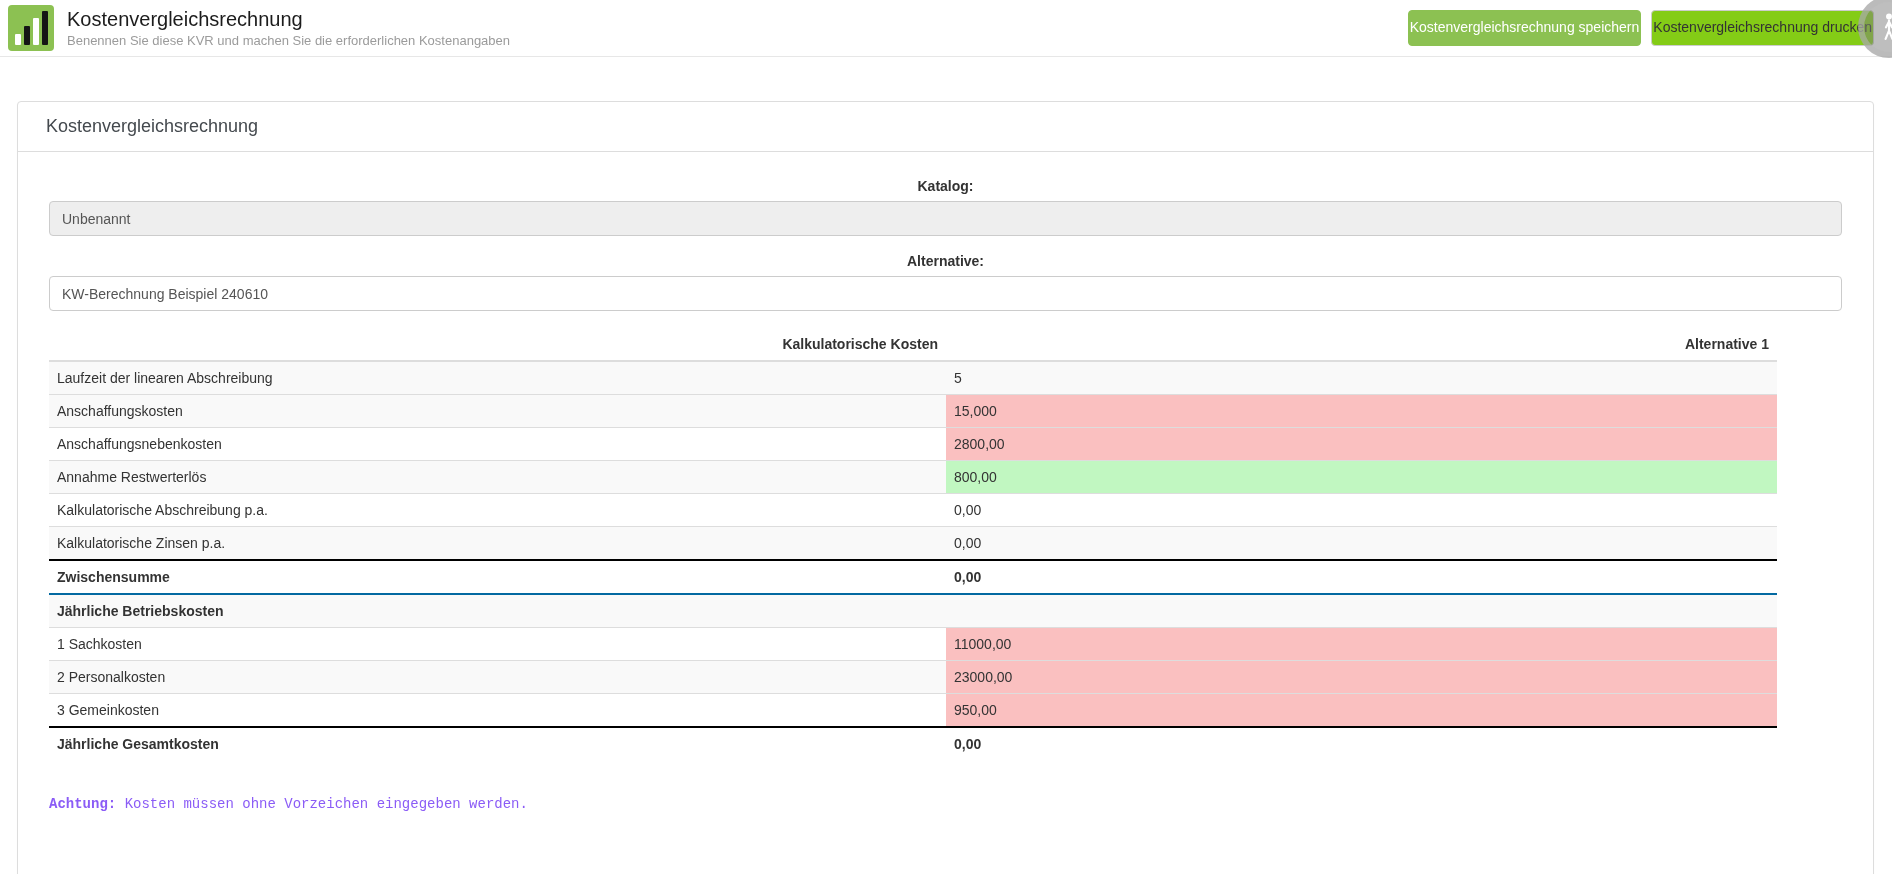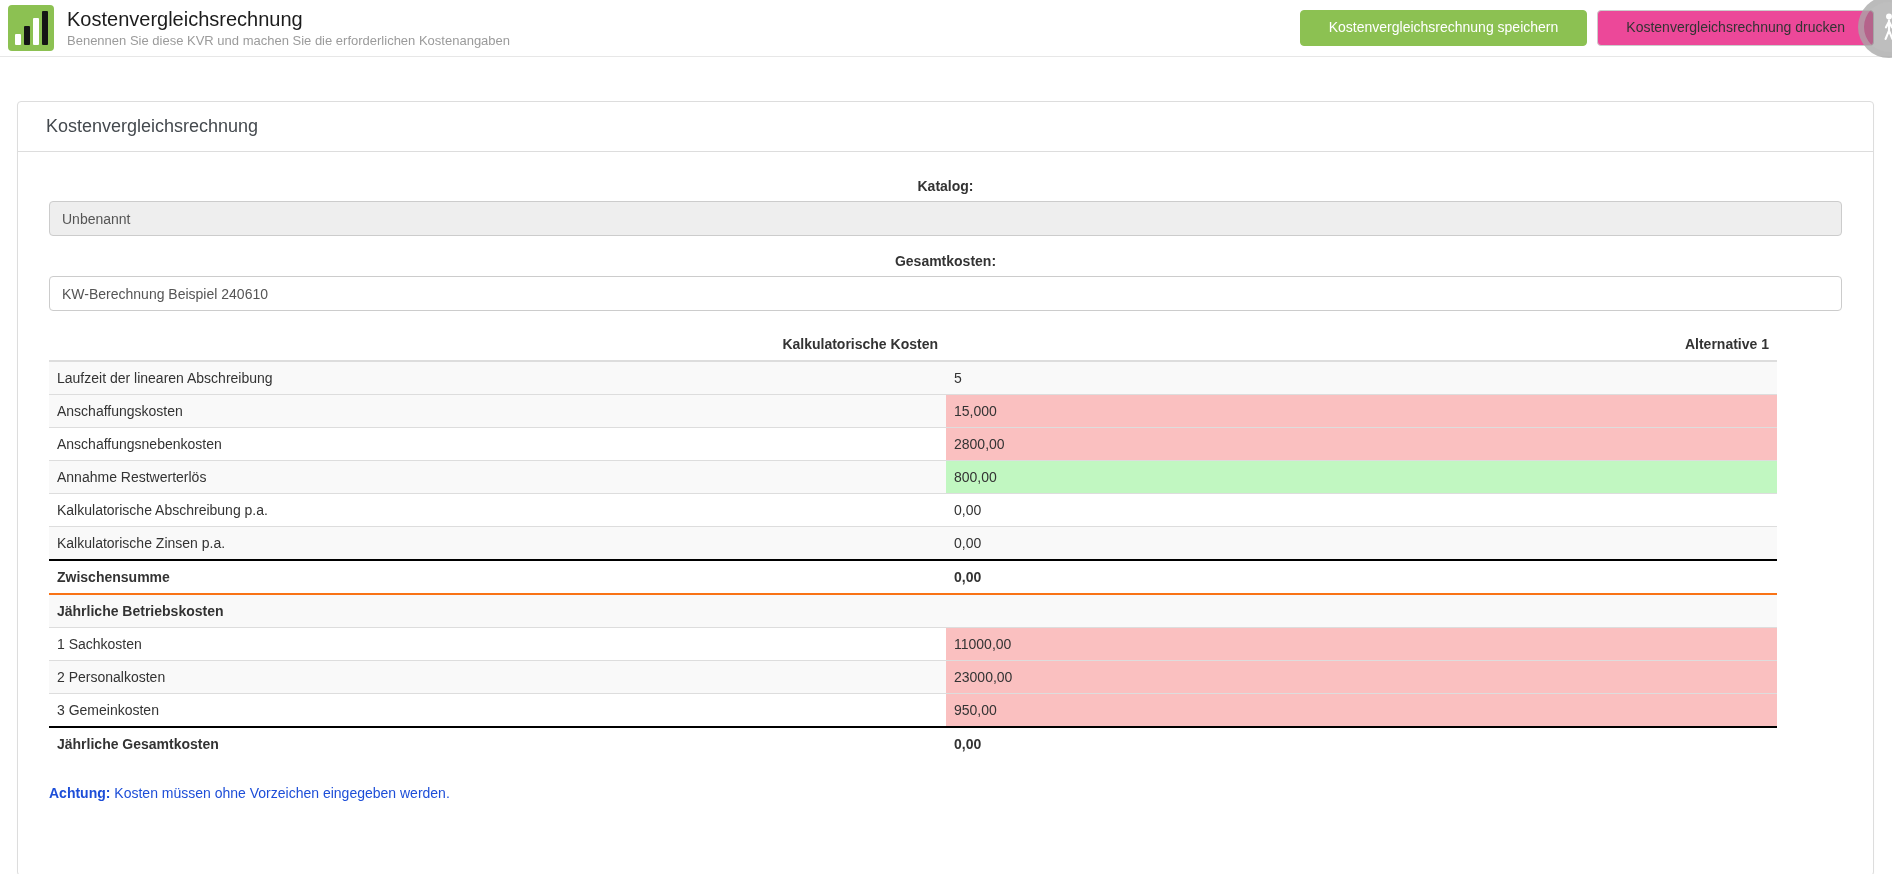--- a/index.html
+++ b/index.html
@@ -30,24 +30,24 @@
   .logo .b1{height:11px;background:#fff;}
   .logo .b2{height:19px;background:#151515;}
   .logo .b3{height:27px;background:#fff;}
   .logo .b4{height:34px;background:#151515;}
   .header-text{margin-left:13px;line-height:1.15;}
   .header-title{font-size:20px;color:#1c1c1c;}
   .header-subtitle{font-size:13px;color:#9b9b9b;margin-top:3px;}
   .header-actions{margin-left:auto;display:flex;gap:10px;align-items:center;}
   .btn{
     font-family:inherit;font-size:14px;line-height:1.42;
-    padding:7px 28px;border-radius:4px;cursor:pointer;white-space:nowrap;
+    padding:7px 1px;border-radius:4px;cursor:pointer;white-space:nowrap;
   }
   .btn-green{background:var(--accent-green);border:1px solid var(--accent-green);color:#fff;}
-  .btn-default{background:#ec4899;border:1px solid #ccc;color:#333;}
+  .btn-default{background:#84cc16;border:1px solid #ccc;color:#333;}
   
   .a11y-widget{
     position:absolute;top:-4px;right:-28px;width:62px;height:62px;border-radius:50%;
     background:rgba(125,125,125,.5);border:6px solid rgba(185,185,185,.55);
     display:flex;align-items:center;justify-content:center;z-index:20;cursor:pointer;
   }
   
   .content{padding:44px 18px 0 17px;}
   .panel{
     background:#fff;border:1px solid var(--border-gray);border-radius:4px;
@@ -74,25 +74,25 @@
   .cost-table th{
     text-align:right;font-weight:bold;padding:8px;
     border-bottom:2px solid var(--border-gray);
   }
   .cost-table th.col-label{width:897px;}
   .cost-table th.col-value{width:831px;}
   .cost-table td{padding:8px;border-top:1px solid var(--border-gray);vertical-align:top;}
   tr.striped td{background:var(--row-stripe);}
   tr.bold td{font-weight:bold;}
   tr.bt-thick td{border-top:2px solid #000;}
-  tr.bb-thick td{border-bottom:2px solid #f97316;}
+  tr.bb-thick td{border-bottom:2px solid #0369a1;}
   td.bg-red{background:var(--cell-red) !important;}
   td.bg-green{background:var(--cell-green) !important;}
   
-  .note{margin-top:25px;font-size:14px;color:#1d4ed8;}
+  .note{margin-top:36px;font-size:14px;color:#8b5cf6;font-family:Liberation Mono, monospace;}
   .note .prefix{font-weight:bold;}
 </style>
 </head>
 <body>
 
 <header class="app-header">
   <div class="logo">
     <div class="bar b1"></div>
     <div class="bar b2"></div>
     <div class="bar b3"></div>
@@ -118,21 +118,21 @@
   <section class="panel">
     <div class="panel-heading">Kostenvergleichsrechnung</div>
     <div class="panel-body">
 
       <div class="field">
         <label class="field-label">Katalog:</label>
         <input class="text-input" type="text" disabled="" value="Unbenannt" style="">
       </div>
 
       <div class="field">
-        <label class="field-label">Gesamtkosten:</label>
+        <label class="field-label">Alternative:</label>
         <input class="text-input" type="text" value="KW-Berechnung Beispiel 240610" style="">
       </div>
 
       <table class="cost-table">
         <thead>
           <tr>
             <th class="col-label">Kalkulatorische Kosten</th>
             <th class="col-value">Alternative 1</th>
           </tr>
         </thead>

